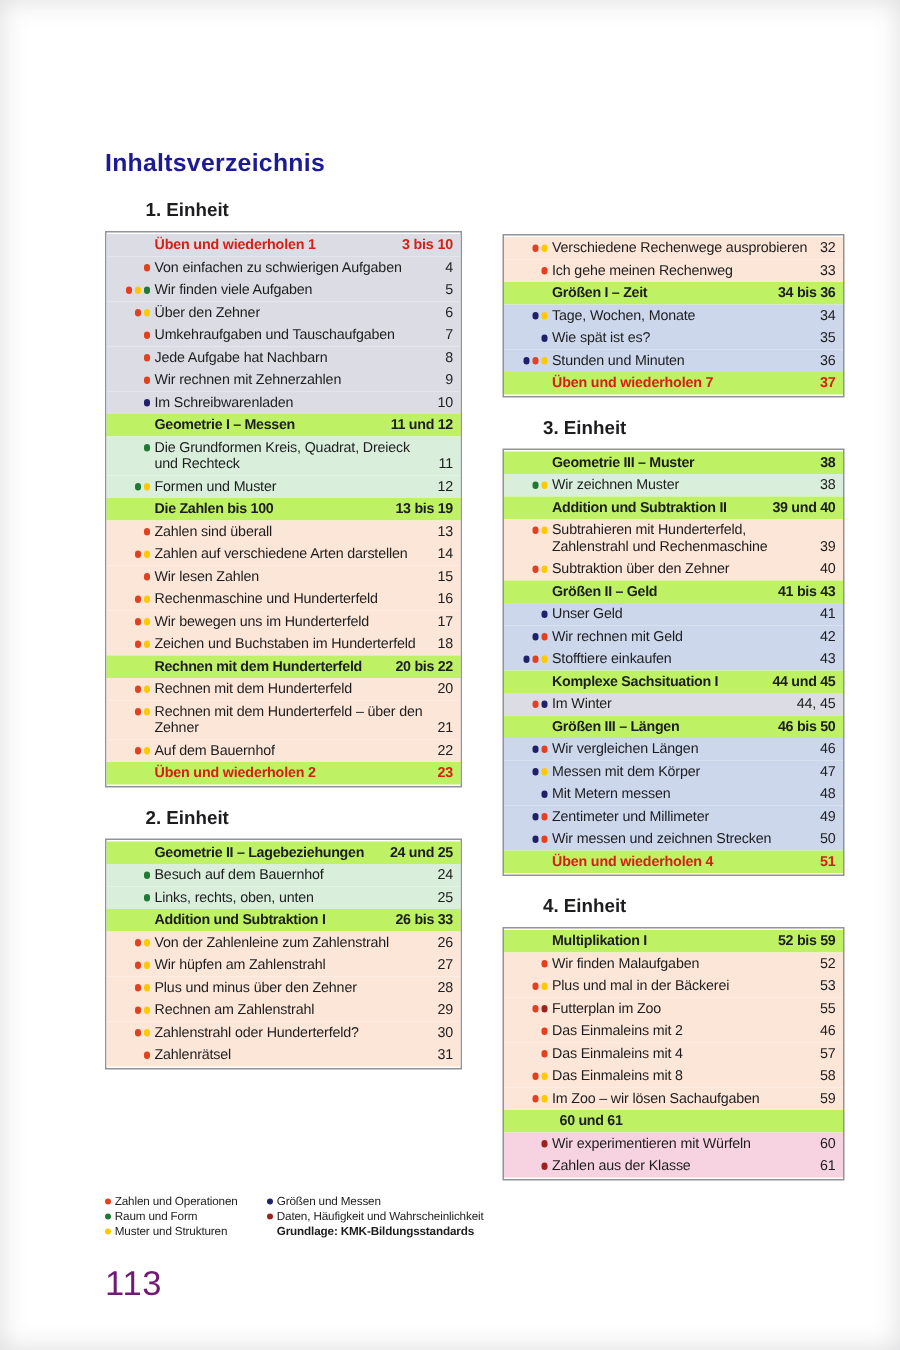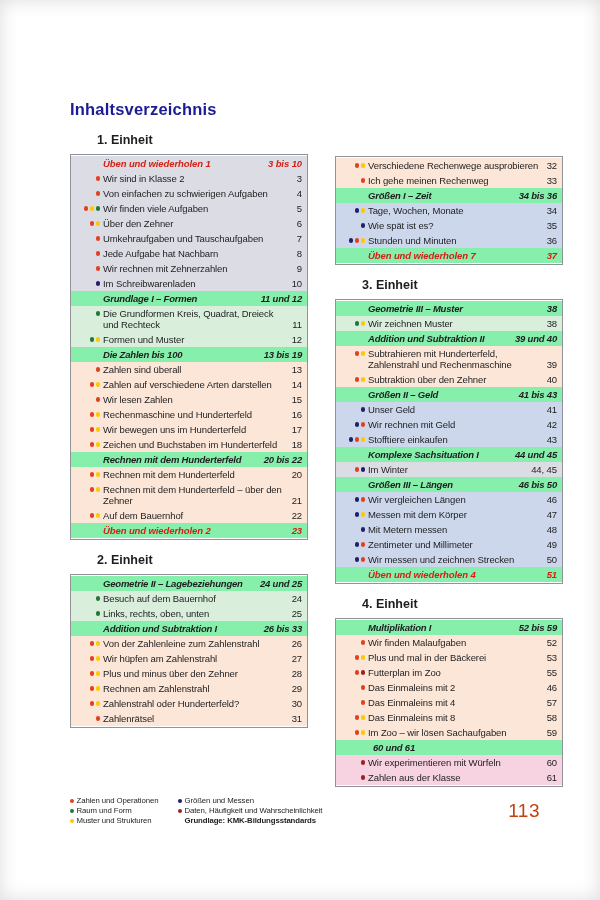--- a/index.html
+++ b/index.html
@@ -9,80 +9,73 @@
     --bg-gray:#dcdde4; --bg-green:#d9efdb; --bg-peach:#fce6d7;
     --bg-blue:#ccd7ec; --bg-pink:#f7d3e1; --box-border:#90939a;
   }
   html,body{margin:0;padding:0;}
   body{
     width:600px;height:900px;background:#ffffff;overflow:hidden;
     font-family:"Liberation Sans","DejaVu Sans",sans-serif;color:var(--text);
     box-shadow:inset 0 0 18px rgba(60,60,70,.18);
     position:relative;
   }
-  .content{padding:100px 60px 0 70px;}
+  .content{padding:100px 79px 0 70px;}
   .doc-title{
     color:var(--title-navy);font-size:16.5px;font-weight:bold;
     letter-spacing:.2px;margin:0 0 14px 0;
   }
   .columns{display:flex;gap:27px;align-items:flex-start;}
   .col-left{width:238px;flex:0 0 238px;}
   .col-right{width:228px;flex:0 0 228px;padding-top:23px;}
   .unit-heading{font-size:12.5px;font-weight:bold;margin:13px 0 7px 27px;}
   .col-left .unit-heading:first-child,.col-right .unit-heading:first-child{margin-top:0;}
   .box{border:1px solid var(--box-border);background:#fff;padding:1px 0;}
   .row{display:flex;align-items:flex-start;font-size:9.5px;line-height:11px;
        padding:2px 5px 2px 0;letter-spacing:-0.1px;}
   .row .txt{flex:1;}
   .row .pages{margin-left:5px;align-self:flex-end;white-space:nowrap;}
   .dots{flex:0 0 29px;display:flex;justify-content:flex-end;gap:1.5px;
         padding-top:3px;margin-right:3px;}
   .dot{width:4.5px;height:4.5px;border-radius:50%;display:inline-block;}
   .dot-red{background:var(--dot-red);} .dot-yellow{background:var(--dot-yellow);}
   .dot-green{background:var(--dot-green);} .dot-navy{background:var(--dot-navy);}
   .dot-darkred{background:var(--dot-darkred);}
-  .row.section,.row.review{padding-left:32px;font-style:italic;}
+  .row.section,.row.review{padding-left:32px;}
   .row.section .txt,.row.section .pages{font-weight:bold;letter-spacing:-0.2px;}
   .row.review .txt,.row.review .pages{font-weight:bold;color:var(--accent-red);}
   .bg-gray{background:var(--bg-gray);} .bg-green{background:var(--bg-green);}
   .bg-peach{background:var(--bg-peach);} .bg-blue{background:var(--bg-blue);}
-  .bg-pink{background:var(--bg-pink);} .bg-white{background:#86efac;}
-  .footer{display:flex;justify-content:space-between;align-items:flex-start;margin-top:9px;}
+  .bg-pink{background:var(--bg-pink);} .bg-white{background:#bef264;}
+  .footer{display:flex;justify-content:space-between;align-items:flex-start;margin-top:9px;flex-direction:column;}
   .legend{display:flex;font-size:7.8px;line-height:10px;letter-spacing:-0.1px;}
   .legend-col{display:flex;flex-direction:column;}
   .legend-col.c1{width:108px;}
   .legend-item{display:flex;align-items:center;gap:2.5px;}
   .legend-item .dot{width:4px;height:4px;flex:0 0 4px;}
   .legend-note{font-weight:bold;margin-left:6.5px;}
-  .pagenum{font-size:19px;color:#c2410c;letter-spacing:.5px;margin-top:4px;}
+  .pagenum{font-size:23px;color:#701a75;letter-spacing:.5px;margin-top:16px;}
 </style>
 </head>
 <body>
 
 <div class="content">
   <h1 class="doc-title">Inhaltsverzeichnis</h1>
   <div class="columns" id="columns">
       <div class="col-left">
         <div class="unit-heading">1. Einheit</div>
         <div class="box">
           <div class="row review bg-gray">
             <span class="txt">Üben und wiederholen 1</span>
             <span class="pages">3 bis 10</span>
           </div>
           <div class="row entry bg-gray">
             <span class="dots">
               <span class="dot dot-red"></span>
             </span>
-            <span class="txt">Wir sind in Klasse 2</span>
-            <span class="pages">3</span>
-          </div>
-          <div class="row entry bg-gray">
-            <span class="dots">
-              <span class="dot dot-red"></span>
-            </span>
             <span class="txt">Von einfachen zu schwierigen Aufgaben</span>
             <span class="pages">4</span>
           </div>
           <div class="row entry bg-gray">
             <span class="dots">
               <span class="dot dot-red"></span>
               <span class="dot dot-yellow"></span>
               <span class="dot dot-green"></span>
             </span>
             <span class="txt">Wir finden viele Aufgaben</span>
@@ -118,21 +111,21 @@
             <span class="pages">9</span>
           </div>
           <div class="row entry bg-gray">
             <span class="dots">
               <span class="dot dot-navy"></span>
             </span>
             <span class="txt">Im Schreibwarenladen</span>
             <span class="pages">10</span>
           </div>
           <div class="row section bg-white">
-            <span class="txt">Grundlage I – Formen</span>
+            <span class="txt">Geometrie I – Messen</span>
             <span class="pages">11 und 12</span>
           </div>
           <div class="row entry bg-green">
             <span class="dots">
               <span class="dot dot-green"></span>
             </span>
             <span class="txt">Die Grundformen Kreis, Quadrat, Dreieck und Rechteck</span>
             <span class="pages">11</span>
           </div>
           <div class="row entry bg-green">

